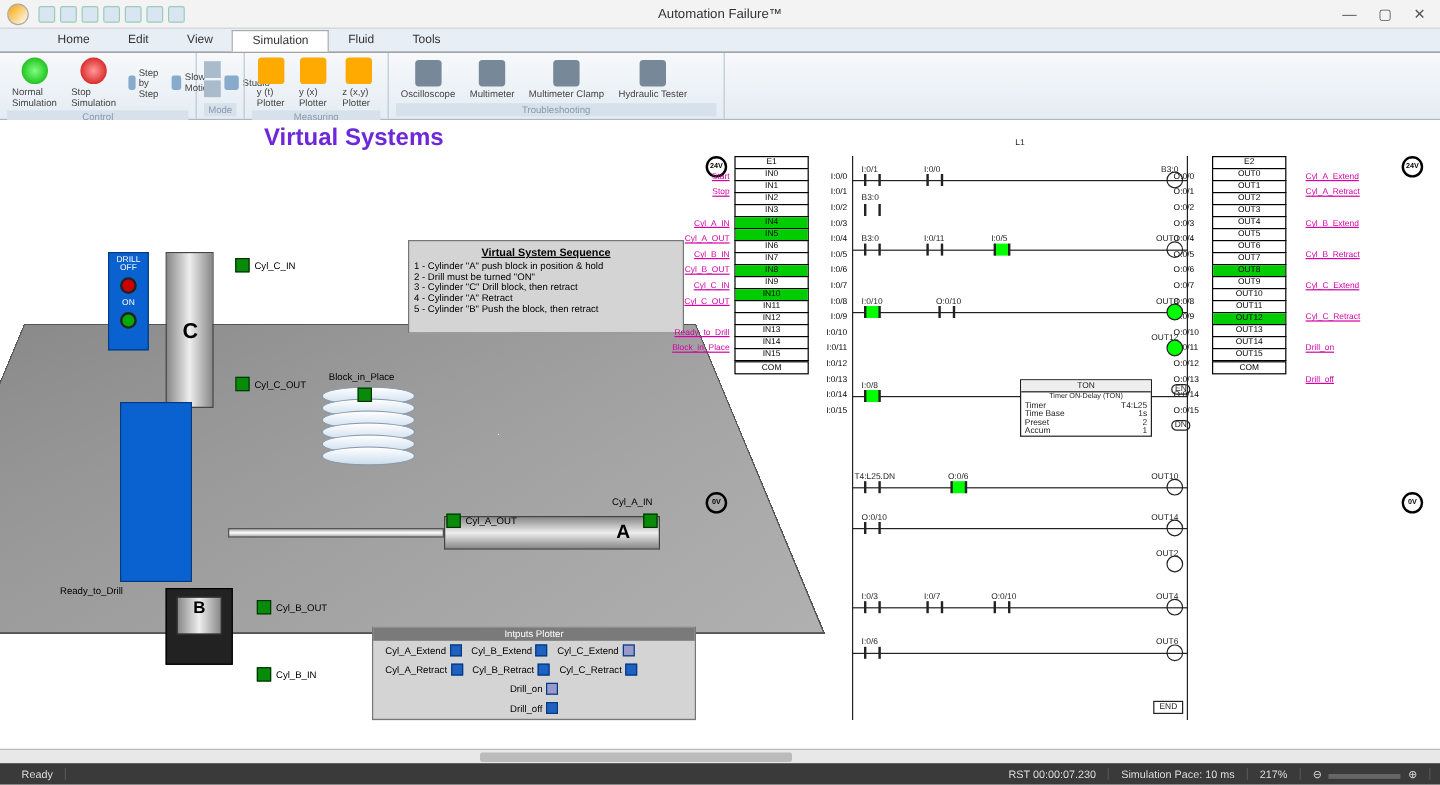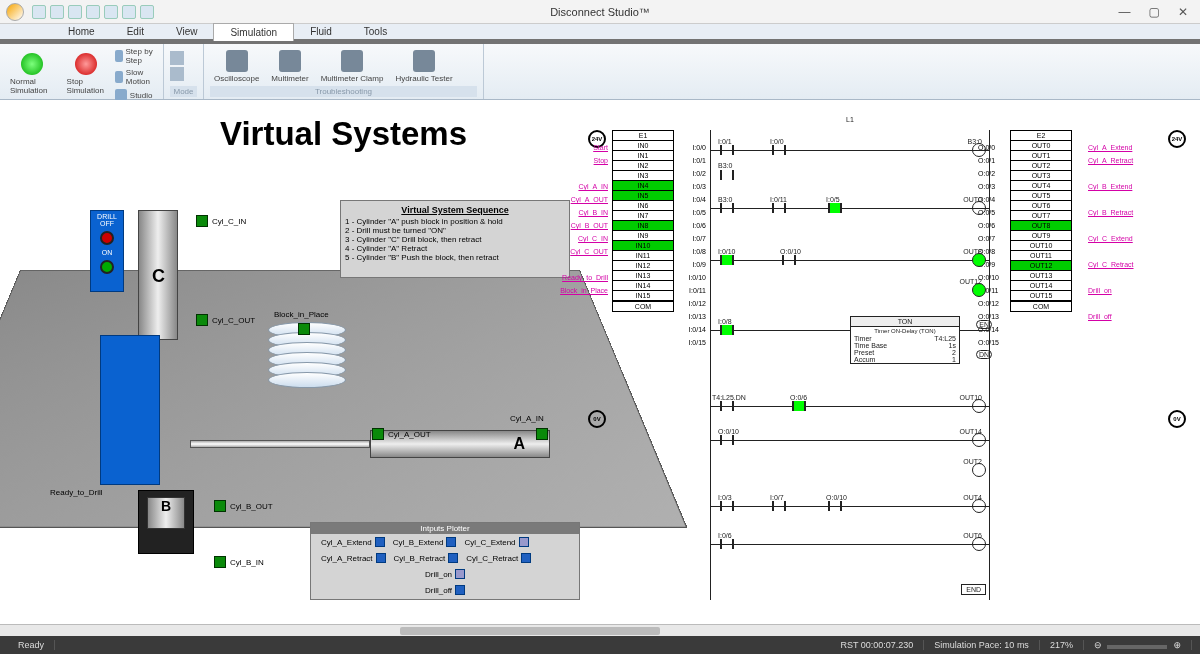--- a/index.html
+++ b/index.html
@@ -3,33 +3,33 @@
 <meta charset="utf-8">
 <style>
 *{box-sizing:border-box;margin:0;padding:0;font-family:Tahoma,Arial,sans-serif}
 body{background:#fff;width:1200px;height:654px;overflow:hidden;position:relative;font-size:10px}
 .titlebar{height:24px;background:#f3f3f3;border-bottom:1px solid #ccc;display:flex;align-items:center;padding:0 6px}
 .titlebar .logo{width:18px;height:18px;border-radius:50%;background:linear-gradient(135deg,#f7a400,#fff);border:1px solid #aaa;margin-right:8px}
 .qat{display:flex;gap:4px}
 .qat div{width:14px;height:14px;background:#d9e6f2;border:1px solid #9cb;border-radius:2px}
 .titlebar .title{position:absolute;left:50%;transform:translateX(-50%);font-size:11px;color:#333}
 .titlebar .winbtns{margin-left:auto;display:flex;gap:18px;font-size:12px;color:#555;padding-right:6px}
-.menubar{height:20px;background:#e8eef5;display:flex;align-items:center;gap:0;padding-left:52px;font-size:10px;border-bottom:5px solid #737373}
+.menubar{height:20px;background:#e8eef5;display:flex;align-items:center;gap:0;padding-left:32px;font-size:10px;border-bottom:1px solid #737373}
 .menubar .tab{padding:3px 16px;color:#333;cursor:pointer}
 .menubar .tab.active{background:#fff;border:1px solid #aaa;border-bottom:none}
 .ribbon{height:56px;background:linear-gradient(#f7f9fb,#e4ecf3);border-bottom:1px solid #a9b8c7;display:flex}
 .ribgrp{border-right:1px solid #bcc9d6;padding:2px 6px;display:flex;flex-direction:column}
 .ribgrp .grplabel{text-align:center;font-size:8px;color:#89a;background:#d6e1ec;margin-top:auto;padding:1px}
 .ribitems{display:flex;gap:4px;align-items:center;flex:1}
 .btn-lg{display:flex;flex-direction:column;align-items:center;gap:2px;padding:2px 4px;font-size:8px;color:#444;cursor:pointer}
 .btn-lg .ic{width:22px;height:22px;border-radius:50%}
 .btn-sm{display:flex;align-items:center;gap:3px;font-size:8px;color:#444;padding:1px 2px;cursor:pointer}
 .btn-sm .ic{width:12px;height:12px;background:#8ac;border-radius:2px}
 .workspace{position:relative;width:1200px;height:530px;background:#fff;overflow:hidden}
-.big-title{position:absolute;left:220px;top:15px;font-size:33px;font-weight:bold;color:#000000}
+.big-title{position:absolute;left:220px;top:4px;font-size:20px;font-weight:bold;color:#6d28d9}
 .virt3d{position:absolute;left:20px;top:50px;width:560px;height:450px}
 .iso-floor{position:absolute;left:0;top:120px;width:560px;height:290px;background:linear-gradient(145deg,#8a8a8a,#b0b0b0);transform:perspective(800px) rotateX(50deg);transform-origin:top;border:1px solid #555}
 .drill-panel{position:absolute;left:70px;top:60px;width:34px;height:82px;background:#0a62d0;border:1px solid #003a80;color:#fff;font-size:7px;text-align:center;padding:2px}
 .drill-panel .dot{width:14px;height:14px;border-radius:50%;background:#c00;margin:4px auto;border:2px solid #222}
 .drill-panel .dot.g{background:#0a0}
 .cyl-c{position:absolute;left:118px;top:60px;width:40px;height:130px;background:linear-gradient(90deg,#888,#eee,#888);border:1px solid #444}
 .cyl-c::after{content:"C";position:absolute;left:13px;top:55px;font-size:18px;font-weight:bold}
 .tower{position:absolute;left:80px;top:185px;width:60px;height:150px;background:#0a62d0;border:1px solid #003a80}
 .disc-stack{position:absolute;left:248px;top:178px;width:78px;height:110px}
 .disc-stack .disc{height:16px;background:linear-gradient(#fff,#cde);border:1px solid #89a;border-radius:50%;margin-top:-6px}
@@ -86,21 +86,21 @@
   <div class="logo"></div>
   <div class="qat">
     <div></div>
       <div></div>
     <div></div>
       <div></div>
     <div></div>
       <div></div>
     <div></div>
   </div>
-  <div class="title">Disconnect Studio™</div>
+  <div class="title">Automation Failure™</div>
   <div class="winbtns">
     <span>—</span>
     <span>▢</span>
     <span>✕</span>
   </div>
 </div>
 
 <div class="menubar">
   <div class="tab">Home</div>
   <div class="tab">Edit</div>
@@ -114,21 +114,21 @@
   <div class="ribgrp" style="width:164px">
     <div class="ribitems">
       <div class="btn-lg">
           <div class="ic" style="background:radial-gradient(#7dff7d,#0a0)"></div>
           <span>Normal Simulation</span>
         </div>
       <div class="btn-lg">
           <div class="ic" style="background:radial-gradient(#ff9a9a,#c00)"></div>
           <span>Stop Simulation</span>
         </div>
-      <div style="display:flex;flex-direction:column;gap:1px">
+      <div style="display:flex;flex-direction:row;gap:1px">
         <div class="btn-sm">
             <div class="ic"></div>
             <span>Step by Step</span>
           </div>
         <div class="btn-sm">
             <div class="ic"></div>
             <span>Slow Motion</span>
           </div>
         <div class="btn-sm">
             <div class="ic"></div>
@@ -139,20 +139,37 @@
     <div class="grplabel">Control</div>
   </div>
   <div class="ribgrp" style="width:40px">
     <div class="ribitems">
         <div style="display:flex;flex-direction:column;gap:2px">
           <div class="ic" style="width:14px;height:14px;background:#abc"></div>
           <div class="ic" style="width:14px;height:14px;background:#abc"></div>
         </div>
       </div>
     <div class="grplabel">Mode</div>
+  </div>
+  <div class="ribgrp" style="width:120px">
+    <div class="ribitems">
+      <div class="btn-lg">
+          <div class="ic" style="background:#fa0;border-radius:3px"></div>
+          <span>y (t) Plotter</span>
+        </div>
+      <div class="btn-lg">
+          <div class="ic" style="background:#fa0;border-radius:3px"></div>
+          <span>y (x) Plotter</span>
+        </div>
+      <div class="btn-lg">
+          <div class="ic" style="background:#fa0;border-radius:3px"></div>
+          <span>z (x,y) Plotter</span>
+        </div>
+    </div>
+    <div class="grplabel">Measuring</div>
   </div>
   <div class="ribgrp" style="width:280px">
     <div class="ribitems">
       <div class="btn-lg">
           <div class="ic" style="background:#789;border-radius:3px"></div>
           <span>Oscilloscope</span>
         </div>
       <div class="btn-lg">
           <div class="ic" style="background:#789;border-radius:3px"></div>
           <span>Multimeter</span>

